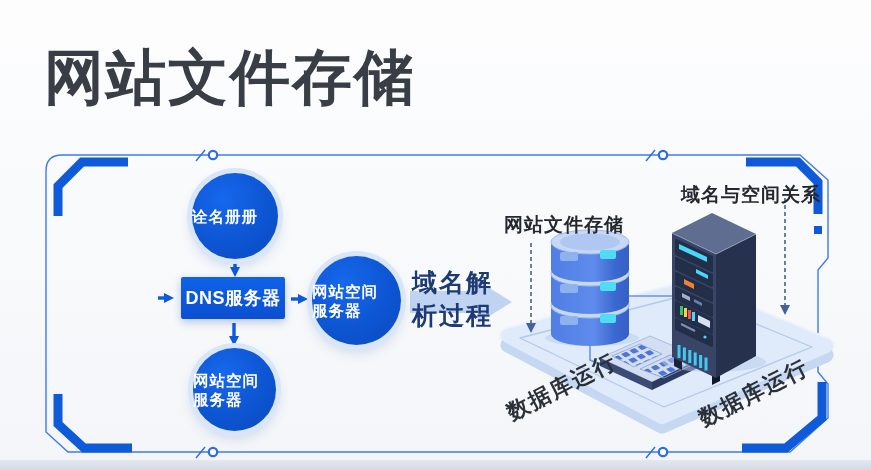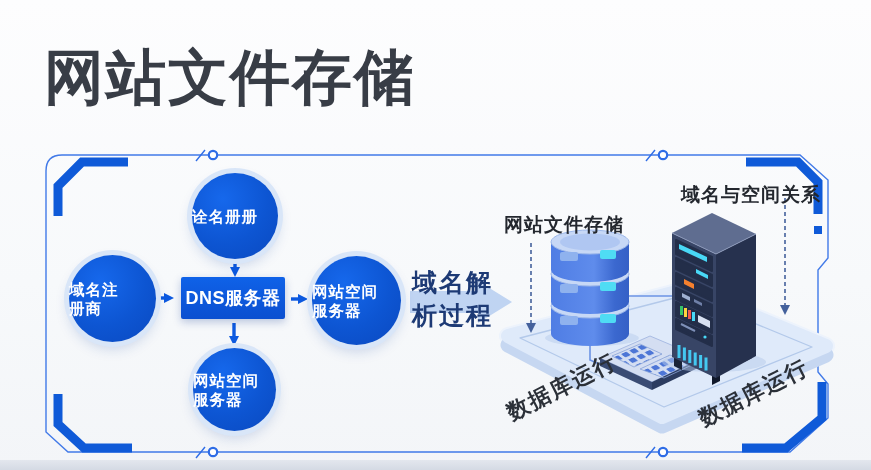--- a/index.html
+++ b/index.html
@@ -190,24 +190,20 @@
     </g>
 
     <polygon points="410,291 478,291 478,281 512,302 478,323 478,313 410,313" fill="#b9cff1" opacity="0.9"></polygon>
   </svg>
 
   <div class="abs page-title">网站文件存储</div>
 
   <div class="abs circle c-top">
     <span class="ln">诠名册册</span>
   </div>
-  <div class="abs circle c-left">
-    <span class="ln">域名注</span>
-    <span class="ln">册商</span>
-  </div>
   <div class="abs dns-box">
     <span>DNS服务器</span>
   </div>
   <div class="abs circle c-right">
     <span class="ln">网站空间</span>
     <span class="ln">服务器</span>
   </div>
   <div class="abs circle c-bottom">
     <span class="ln">网站空间</span>
     <span class="ln">服务器</span>

